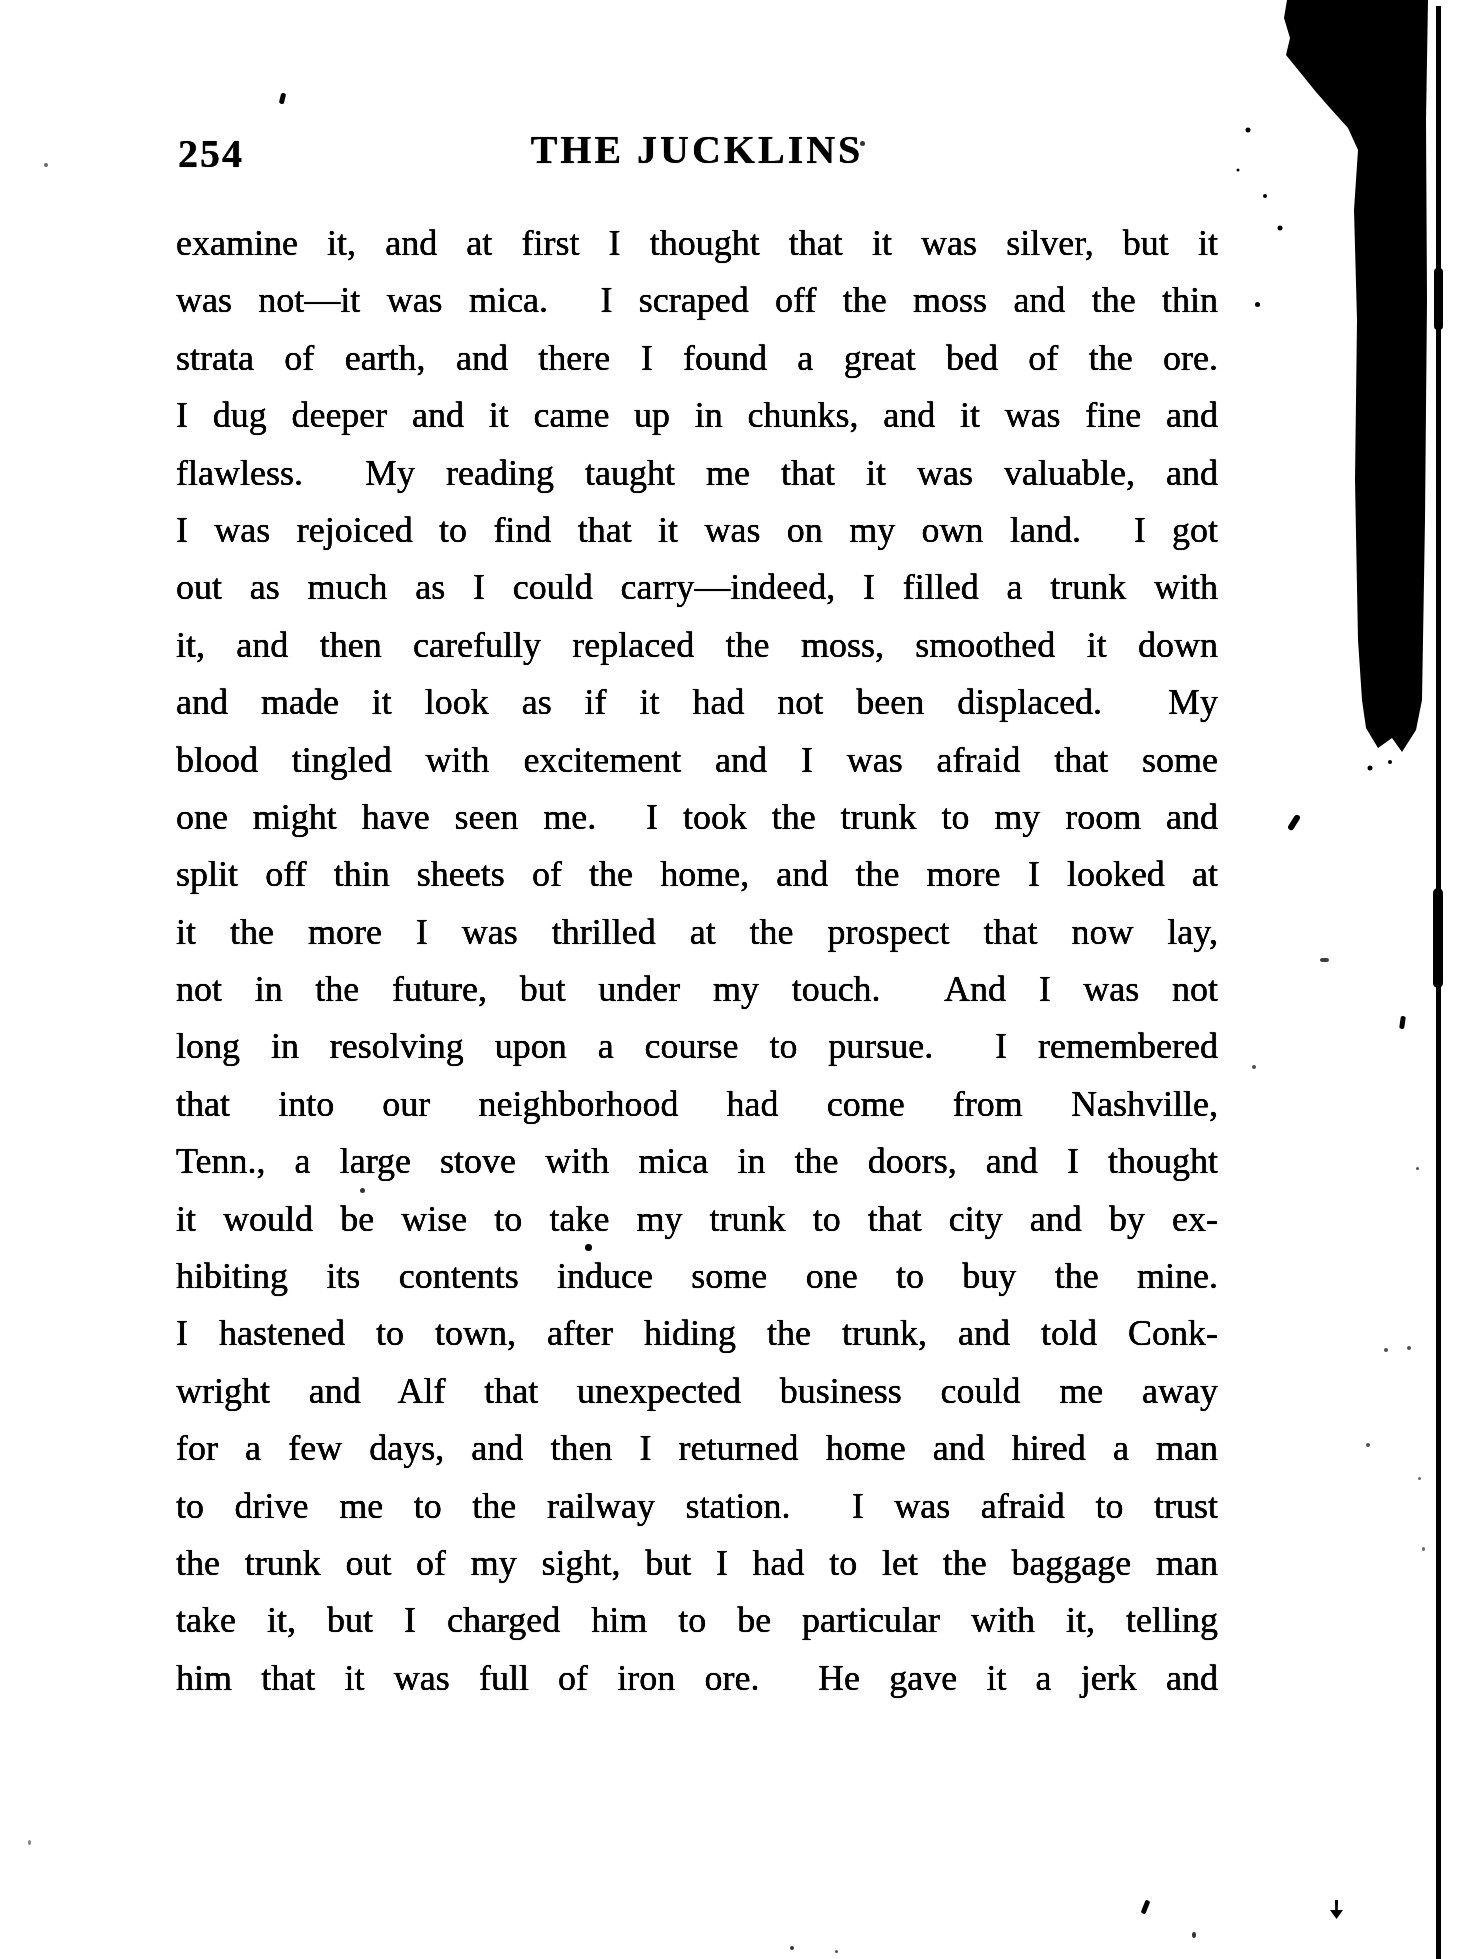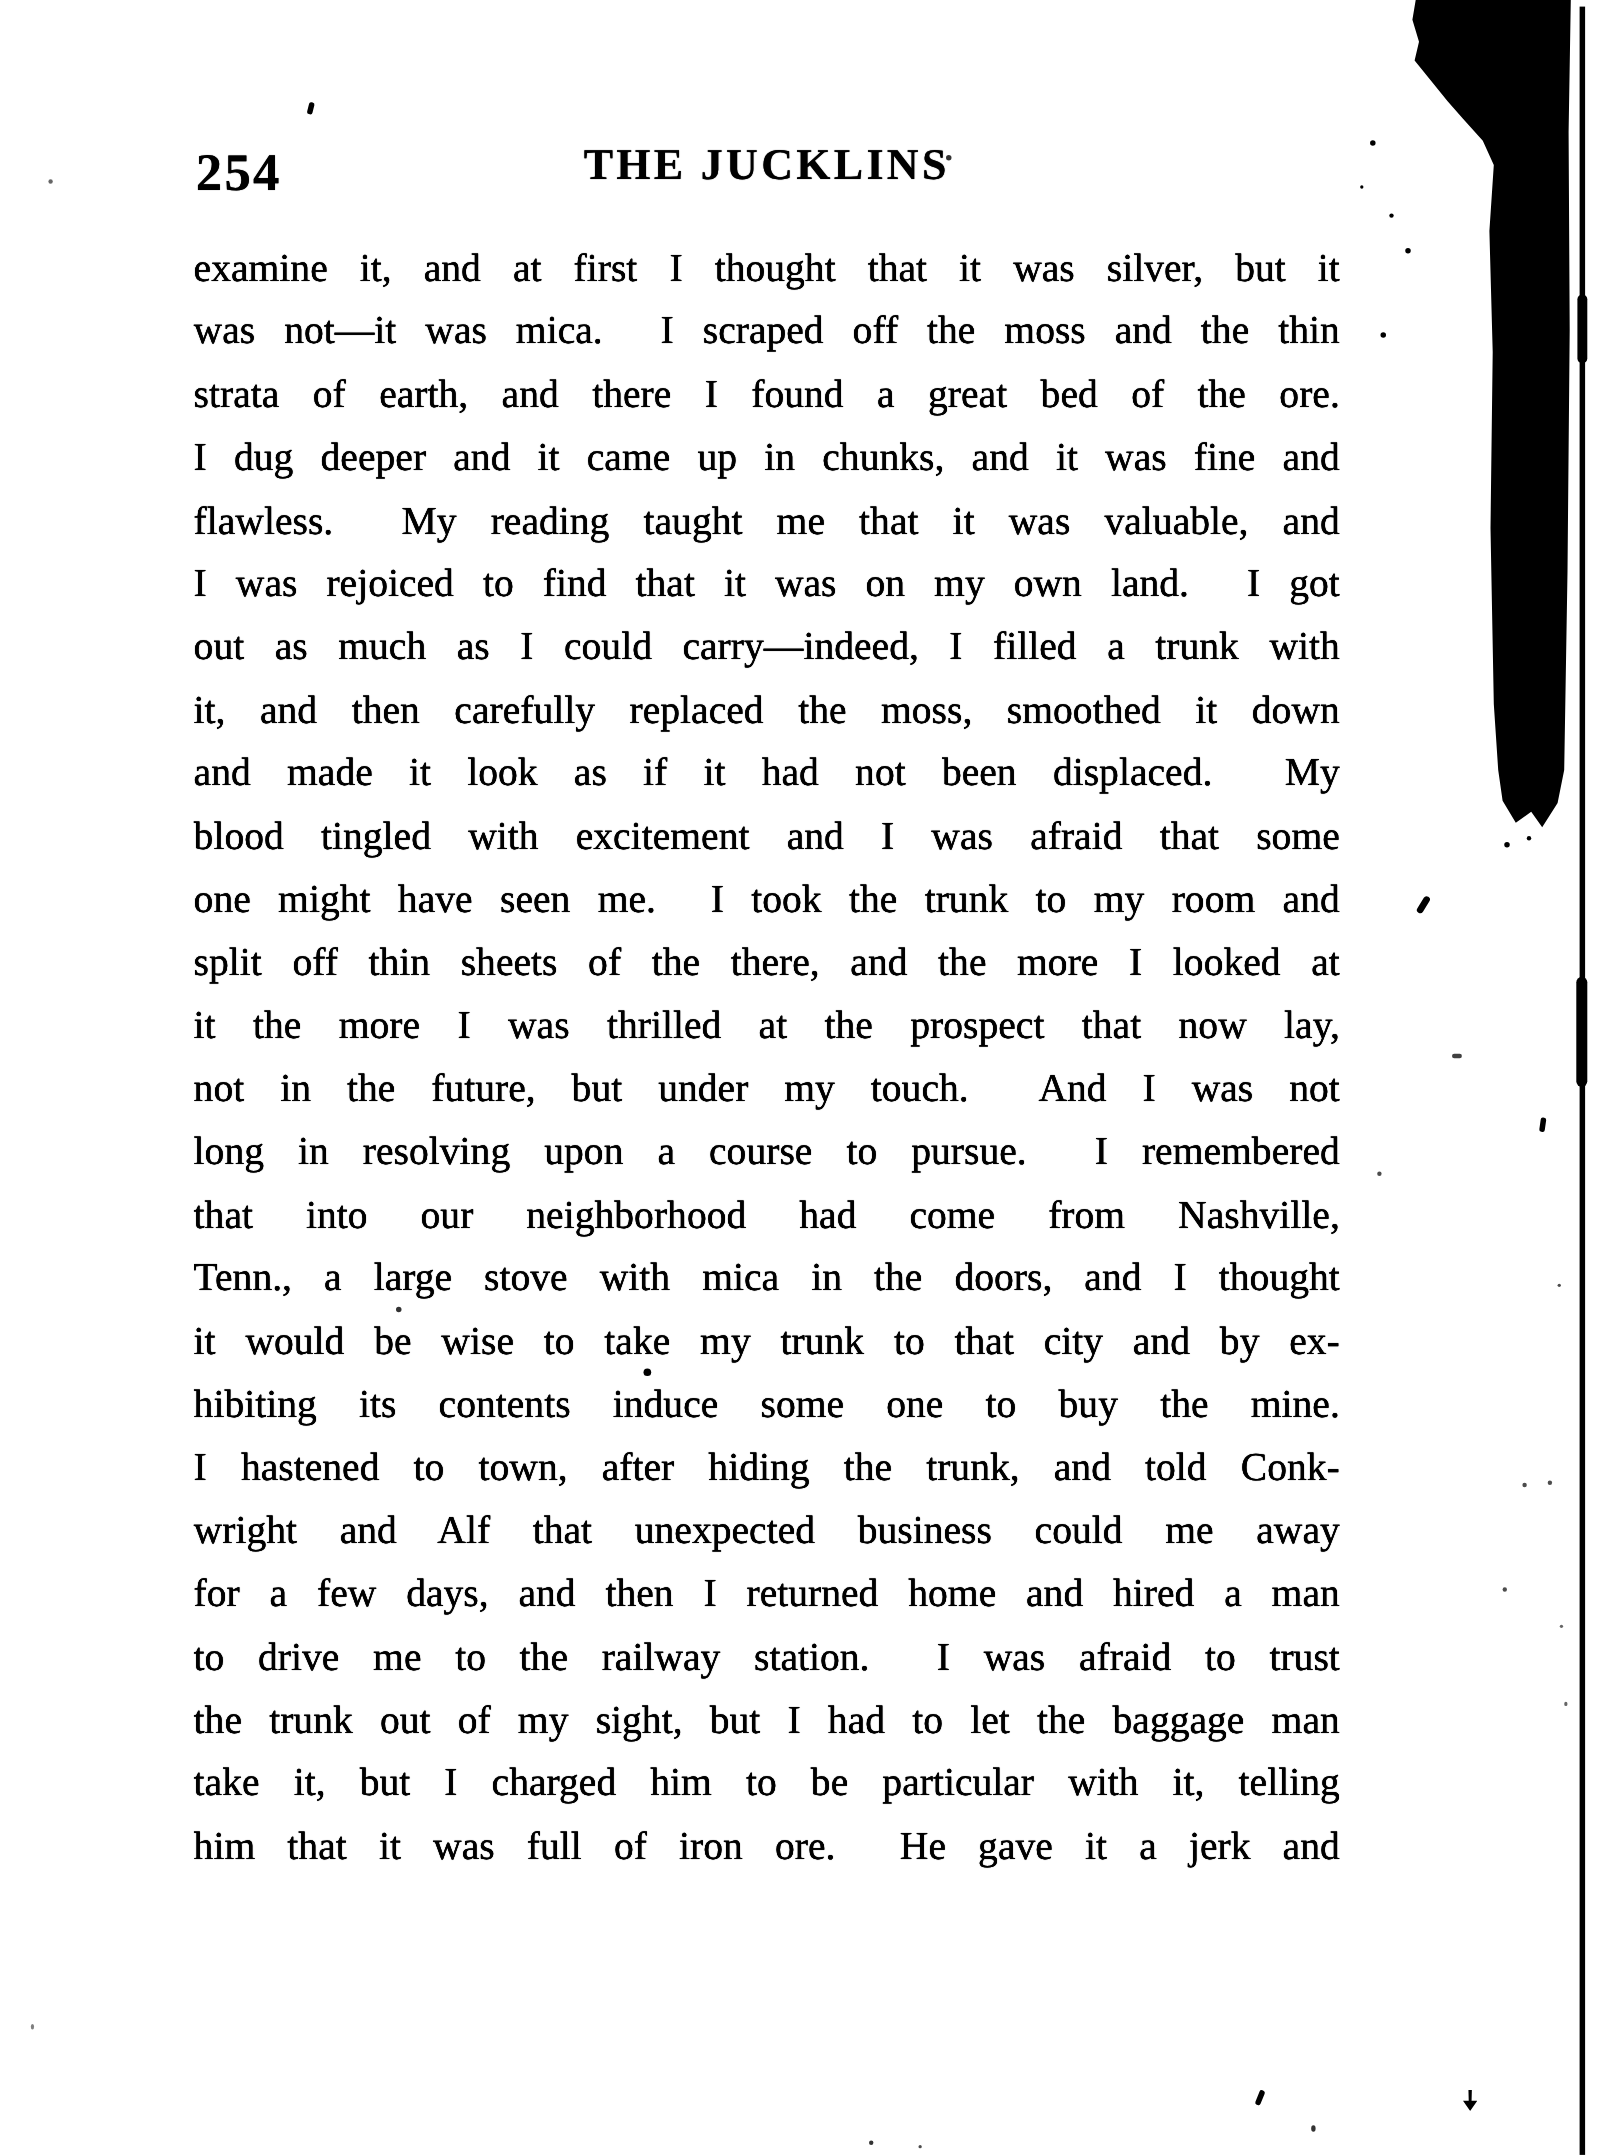--- a/index.html
+++ b/index.html
@@ -10,21 +10,21 @@
     background: #ffffff;
     overflow: hidden;
     font-family: "Liberation Serif", "DejaVu Serif", serif;
     color: #000;
   }
 
   
   .running-head { position:absolute; left:176px; top:126px; width:1042px; height:48px; }
   .page-number {
     position:absolute; left:2px; top:4px;
-    font-size:48px; font-weight:700; letter-spacing:2px;
+    font-size:40px; font-weight:700; letter-spacing:2px;
     text-shadow:0 0 0.7px #000;
   }
   .running-title {
     position:absolute; left:0; right:0; top:0; text-align:center;
     font-size:40px; font-weight:700; letter-spacing:3px;
     text-shadow:0 0 0.8px #000;
   }
 
   
   .body-text {
@@ -65,21 +65,21 @@
     <div class="line">was not—it was mica.&nbsp; I scraped off the moss and the thin</div>
     <div class="line">strata of earth, and there I found a great bed of the ore.</div>
     <div class="line">I dug deeper and it came up in chunks, and it was fine and</div>
     <div class="line">flawless.&nbsp; My reading taught me that it was valuable, and</div>
     <div class="line">I was rejoiced to find that it was on my own land.&nbsp; I got</div>
     <div class="line">out as much as I could carry—indeed, I filled a trunk with</div>
     <div class="line">it, and then carefully replaced the moss, smoothed it down</div>
     <div class="line">and made it look as if it had not been displaced.&nbsp; My</div>
     <div class="line">blood tingled with excitement and I was afraid that some</div>
     <div class="line">one might have seen me.&nbsp; I took the trunk to my room and</div>
-    <div class="line">split off thin sheets of the there, and the more I looked at</div>
+    <div class="line">split off thin sheets of the home, and the more I looked at</div>
     <div class="line">it the more I was thrilled at the prospect that now lay,</div>
     <div class="line">not in the future, but under my touch.&nbsp; And I was not</div>
     <div class="line">long in resolving upon a course to pursue.&nbsp; I remembered</div>
     <div class="line">that into our neighborhood had come from Nashville,</div>
     <div class="line">Tenn., a large stove with mica in the doors, and I thought</div>
     <div class="line">it would be wise to take my trunk to that city and by ex-</div>
     <div class="line">hibiting its contents induce some one to buy the mine.</div>
     <div class="line">I hastened to town, after hiding the trunk, and told Conk-</div>
     <div class="line">wright and Alf that unexpected business could me away</div>
     <div class="line">for a few days, and then I returned home and hired a man</div>

